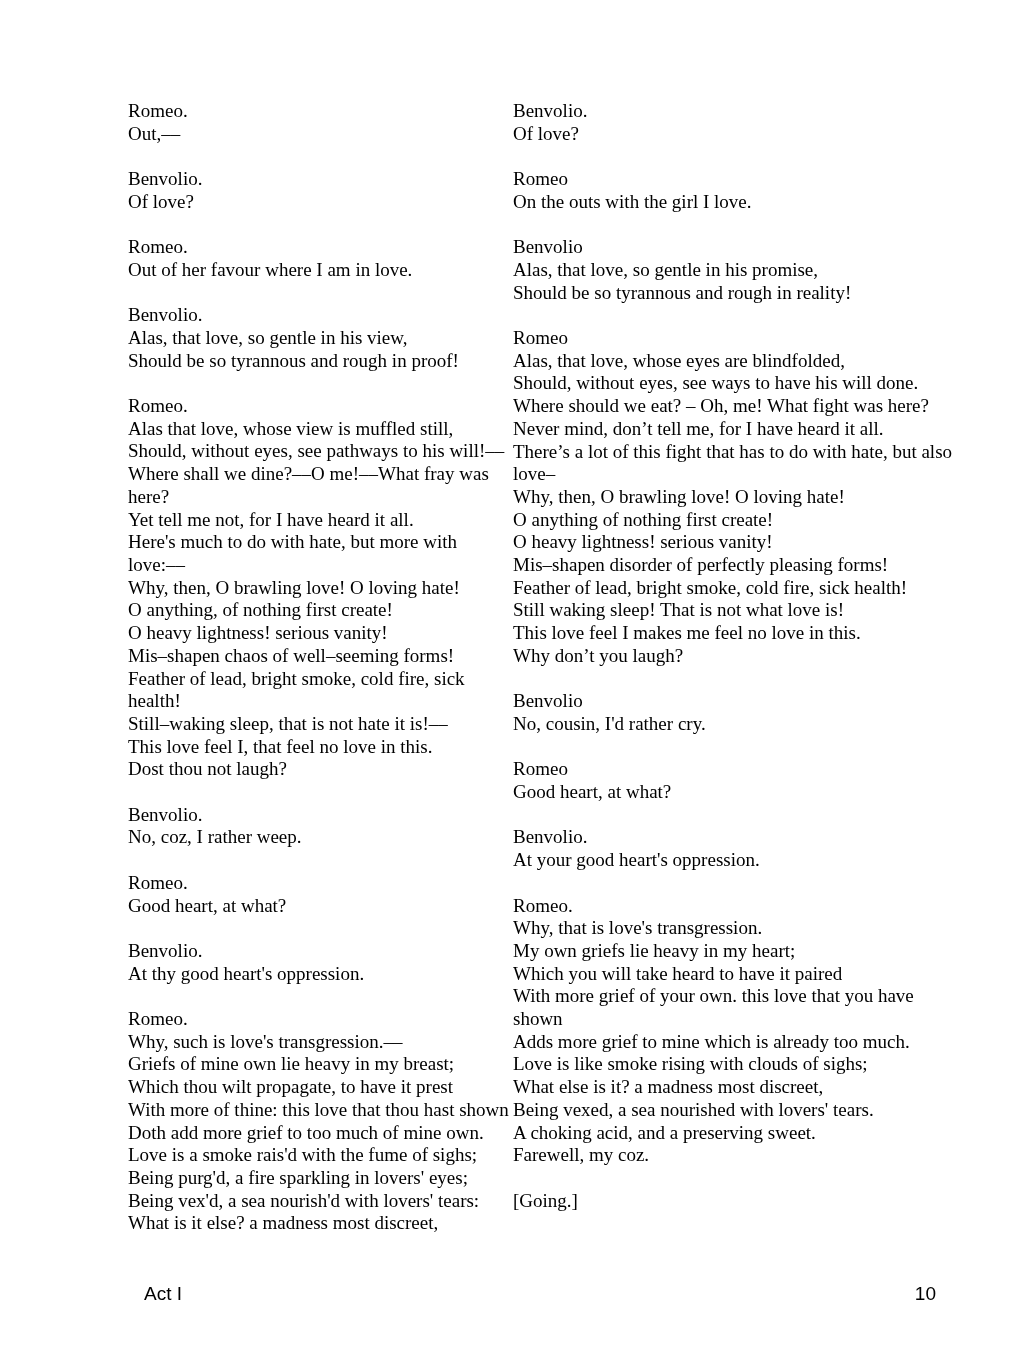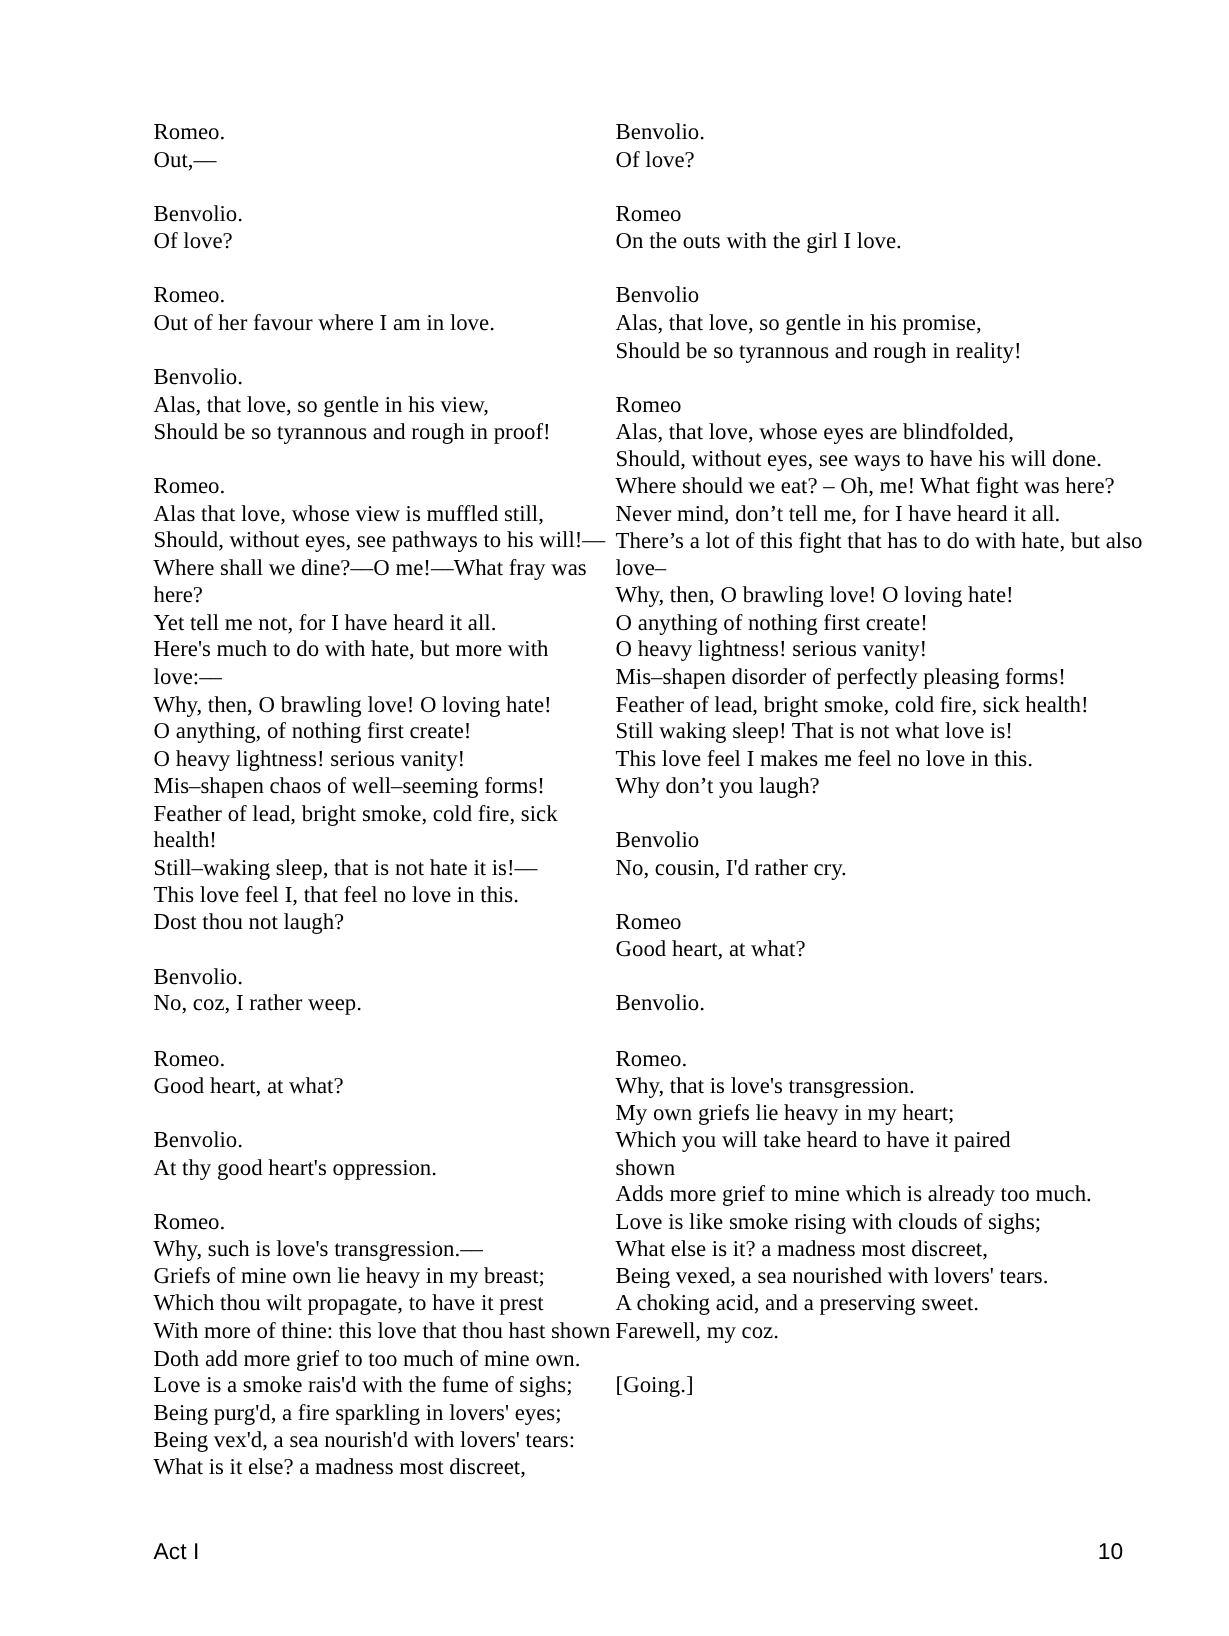--- a/index.html
+++ b/index.html
@@ -26,21 +26,21 @@
   .speech:last-child { margin-bottom: 0; }
   .line { white-space: nowrap; }
   .footer-left, .footer-right {
     position: absolute;
     top: 1283px;
     font-family: "Liberation Sans", sans-serif;
     font-size: 19px;
     line-height: 22px;
     color: #000000;
   }
-  .footer-left  { left: 128px; }
+  .footer-left  { left: 144px; }
   .footer-right { left: 816px; width: 120px; text-align: right; }
 </style>
 </head>
 <body>
 
 <div class="page">
   <div class="column col-left">
       <div class="speech">
         <div class="line speaker">Romeo.</div>
         <div class="line">Out,––</div>
@@ -136,26 +136,28 @@
       <div class="speech">
         <div class="line speaker">Benvolio</div>
         <div class="line">No, cousin, I'd rather cry.</div>
       </div>
       <div class="speech">
         <div class="line speaker">Romeo</div>
         <div class="line">Good heart, at what?</div>
       </div>
       <div class="speech">
         <div class="line speaker">Benvolio.</div>
+        <div class="line">At your good heart's oppression.</div>
       </div>
       <div class="speech">
         <div class="line speaker">Romeo.</div>
         <div class="line">Why, that is love's transgression.</div>
         <div class="line">My own griefs lie heavy in my heart;</div>
         <div class="line">Which you will take heard to have it paired</div>
+        <div class="line">With more grief of your own. this love that you have</div>
         <div class="line">shown</div>
         <div class="line">Adds more grief to mine which is already too much.</div>
         <div class="line">Love is like smoke rising with clouds of sighs;</div>
         <div class="line">What else is it? a madness most discreet,</div>
         <div class="line">Being vexed, a sea nourished with lovers' tears.</div>
         <div class="line">A choking acid, and a preserving sweet.</div>
         <div class="line">Farewell, my coz.</div>
       </div>
       <div class="speech">
         <div class="line">[Going.]</div>

